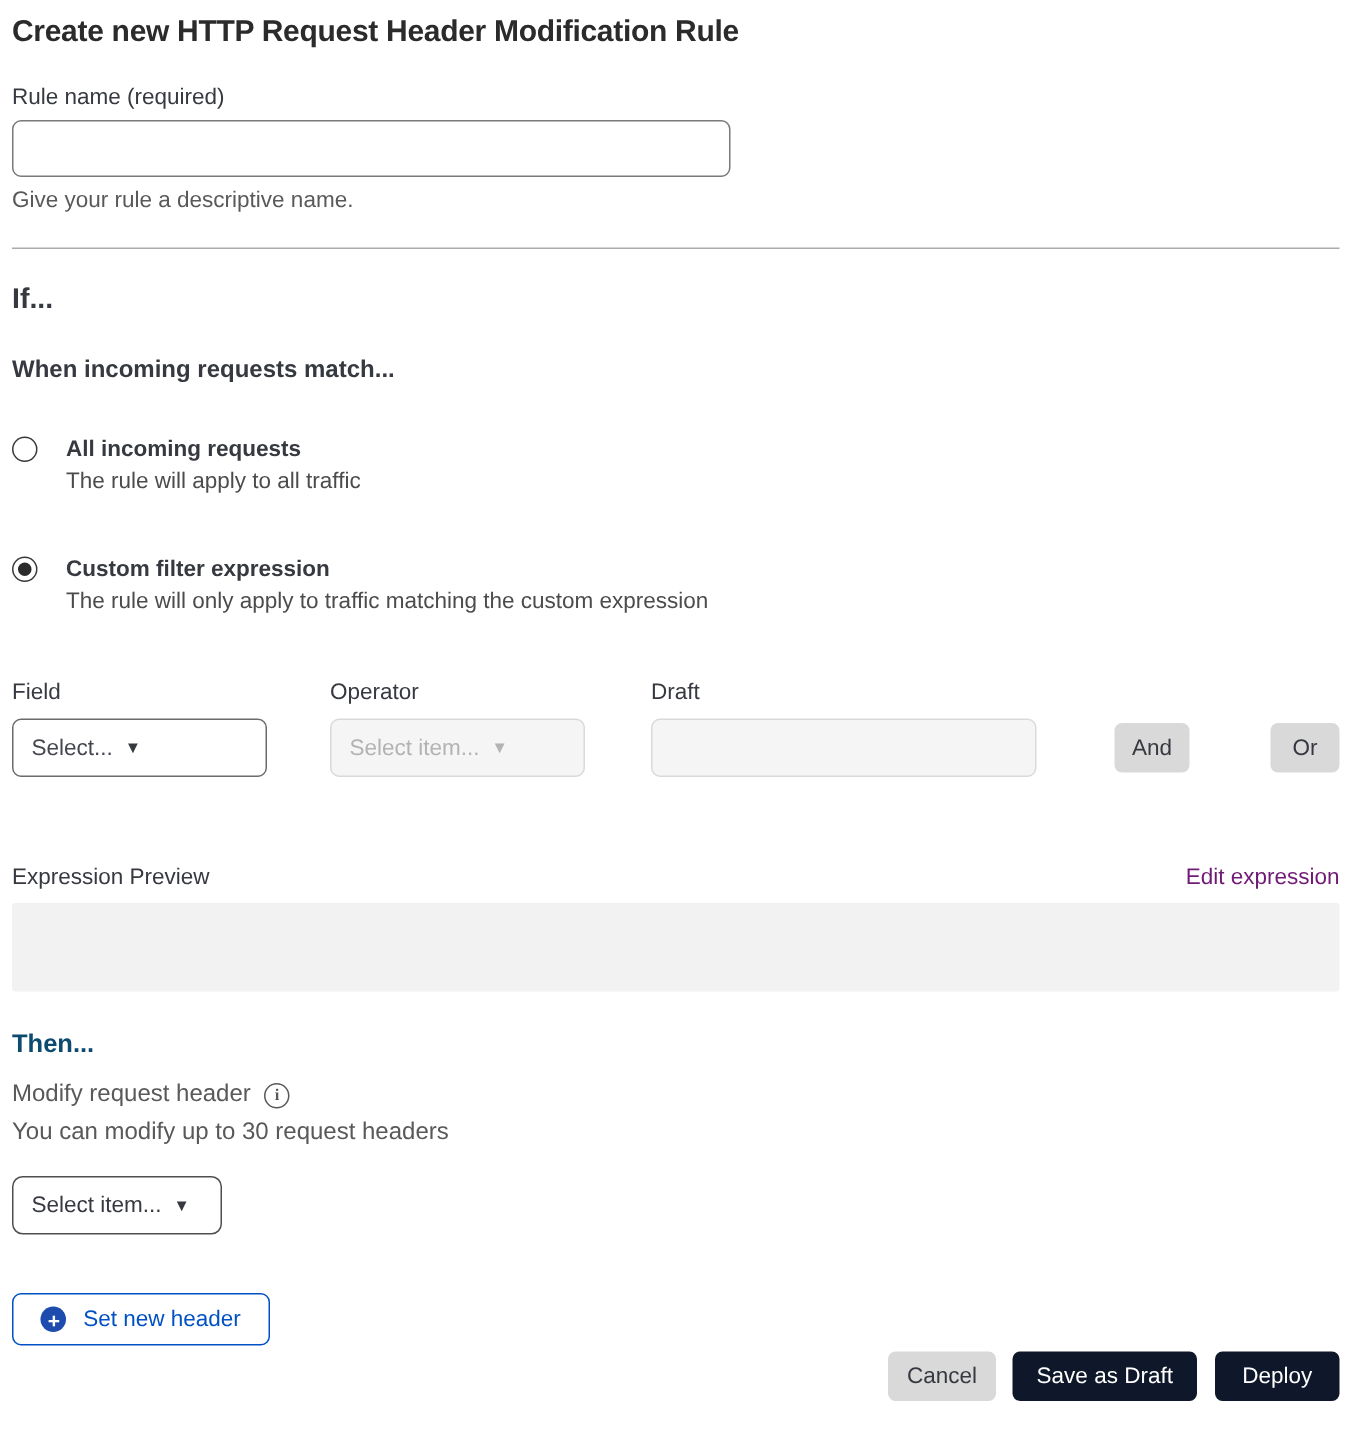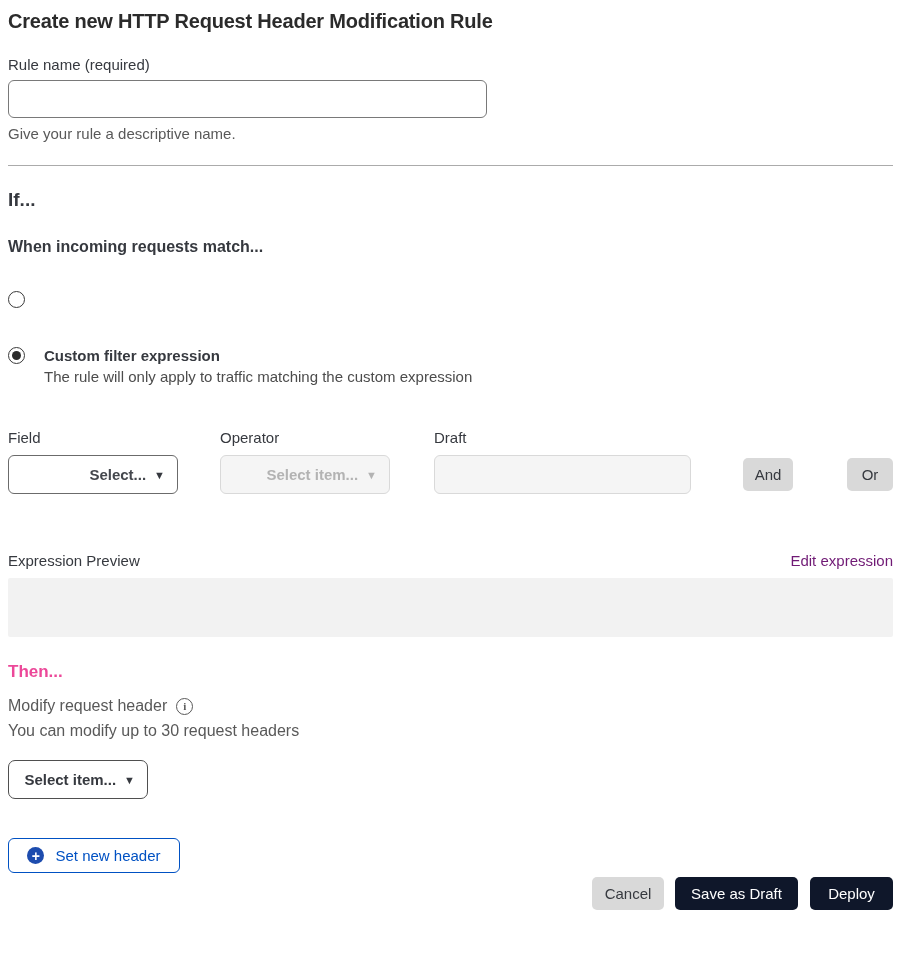--- a/index.html
+++ b/index.html
@@ -49,22 +49,22 @@
   .radio-desc { font-size: 15px; line-height: 22px; color: #4c4c4c; }
 
   .filter-row { margin-top: 40px; display: flex; align-items: flex-end; width: 885px; gap: 34px; }
   .filter-col .col-label { font-size: 15px; line-height: 19px; color:#36393f; margin-bottom: 8px; }
   .col-field { width: 170px; }
   .col-operator { width: 170px; margin-left: 8px; }
   .col-value { flex: 1; margin-left: 10px; }
 
   .select-box {
     height: 39px; border-radius: 6px; border: 1px solid #6b6b6b;
-    background: #fff; display: flex; align-items: center; justify-content: flex-end;
-    padding: 12px 12px; font-size: 15px; color:#44474d; cursor: pointer; font-weight: bold;
+    background: #fff; display: flex; align-items: center; justify-content: flex-start;
+    padding: 12px 12px; font-size: 15px; color:#44474d; cursor: pointer;
   }
   .select-box .caret { font-size: 11px; color: #36393f; margin-left: 8px; }
   .select-box.disabled {
     background: #f5f5f5; border-color: #d9d9d9; color: #b3b3b3; cursor: default;
   }
   .select-box.disabled .caret { color: #b3b3b3; }
 
   .value-input {
     display:block; width: 100%; height: 39px; border-radius: 6px;
     border: 1px solid #d9d9d9; background:#f5f5f5;
@@ -76,21 +76,21 @@
     font-family: inherit; font-size: 15px; height: 33px; cursor: pointer;
   }
   .and-btn { width: 50px; margin-left: 18px; margin-bottom: 3px; }
   .or-btn  { width: 46px; margin-left: 20px; margin-bottom: 3px; }
 
   .preview-header { margin-top: 57px; display:flex; justify-content: space-between; align-items: baseline; width: 885px; }
   .preview-label { font-size: 15px; line-height: 20px; color:#36393f; }
   .edit-link { font-size: 15px; color: #701a75; cursor: pointer; }
   .preview-box { margin-top: 7px; width: 885px; height: 59px; background: #f2f2f2; border-radius: 2px; }
 
-  .then-heading { margin-top: 24px; font-size: 17px; line-height: 22px; font-weight: 700; color:#ec4899; }
+  .then-heading { margin-top: 24px; font-size: 17px; line-height: 22px; font-weight: 700; color:#0c4a6e; }
 
   .modify-row { margin-top: 13px; display:flex; align-items:center; }
   .modify-label { font-size: 16px; line-height: 20px; color: #595959; }
   .info-icon {
     margin-left: 9px; width: 17px; height: 17px; border-radius: 50%;
     border: 1px solid #595959; color:#595959; font-size: 11px; font-weight: 700;
     display:flex; align-items:center; justify-content:center;
     font-family: "Liberation Serif", "DejaVu Serif", serif; cursor: pointer;
   }
   .caption-text { margin-top: 6px; font-size: 16px; line-height: 17px; color:#595959; }
@@ -127,20 +127,24 @@
   <input class="rule-input" type="text" value="" style="">
   <div class="helper-text">Give your rule a descriptive name.</div>
 
   <hr class="divider">
 
   <div class="if-heading">If...</div>
   <div class="when-heading">When incoming requests match...</div>
 
   <div class="radio-row first">
     <span class="radio-circle"></span>
+    <span class="radio-texts">
+      <div class="radio-label">All incoming requests</div>
+      <div class="radio-desc">The rule will apply to all traffic</div>
+    </span>
   </div>
 
   <div class="radio-row second">
     <span class="radio-circle checked"></span>
     <span class="radio-texts">
       <div class="radio-label">Custom filter expression</div>
       <div class="radio-desc">The rule will only apply to traffic matching the custom expression</div>
     </span>
   </div>
 

